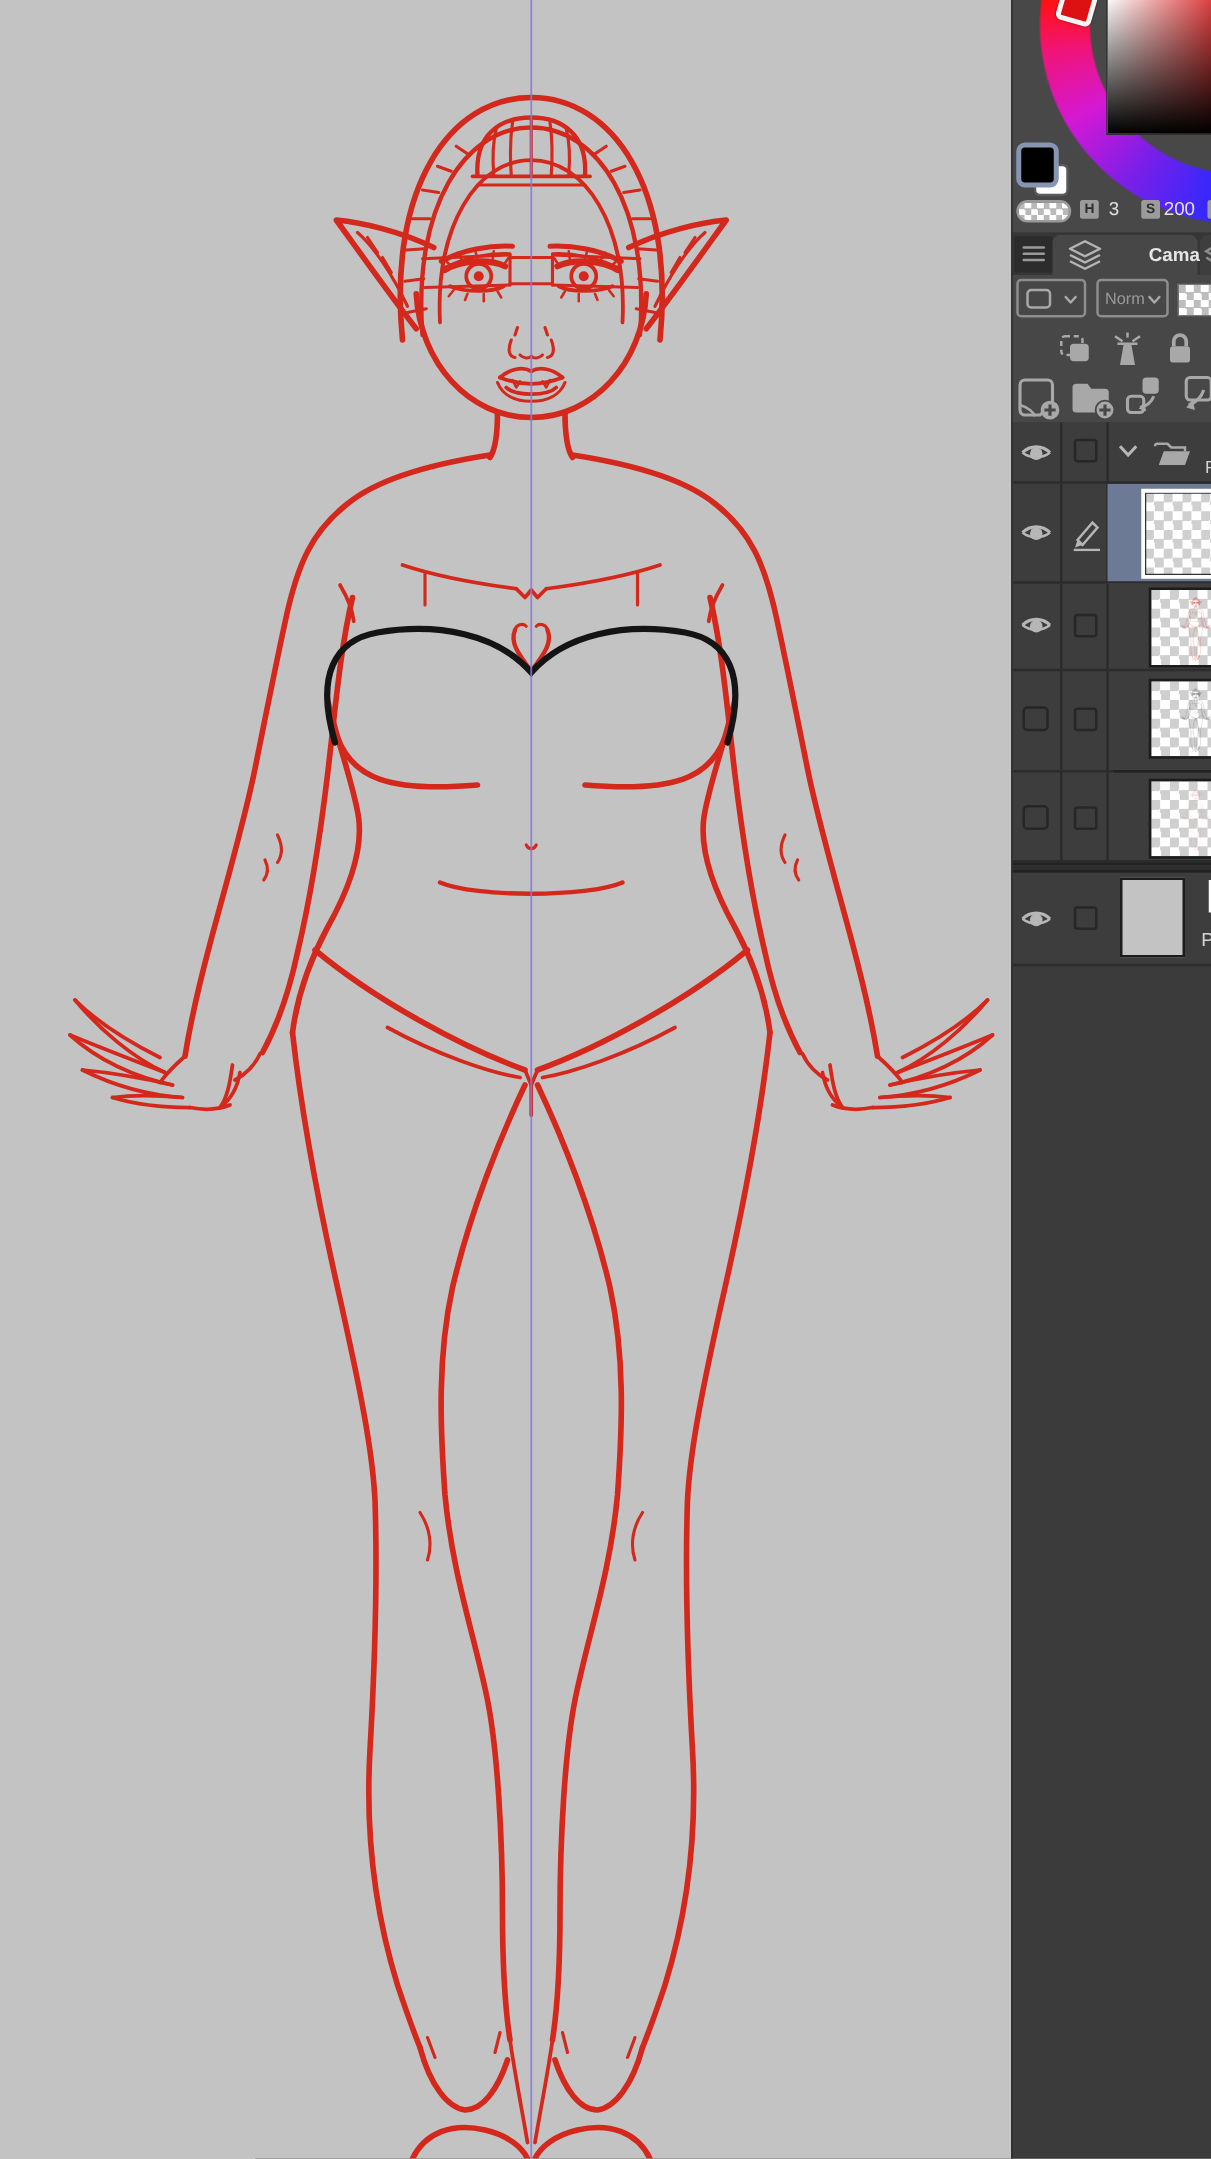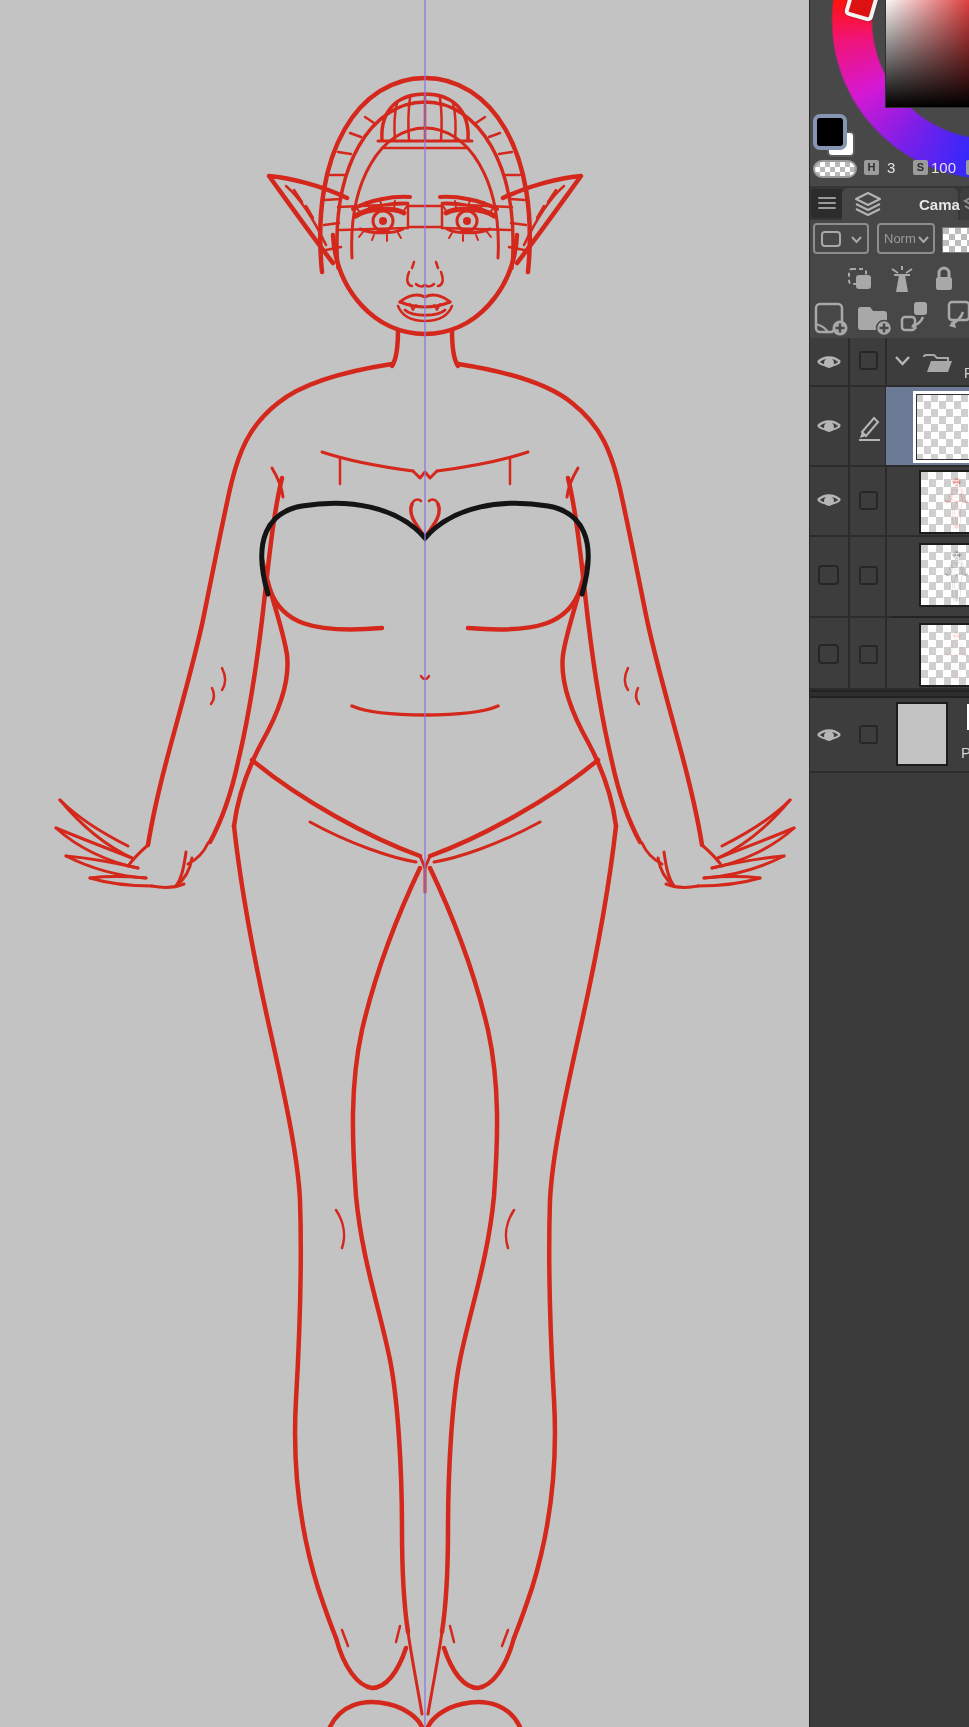--- a/index.html
+++ b/index.html
@@ -280,21 +280,21 @@
       <div class="hue-ring"></div>
       <div class="sv-square"></div>
       <div class="hue-handle"></div>
       <div class="swatch-bg"></div>
       <div class="swatch-fg"></div>
       <div class="trans-pill"></div>
       <div class="hsv-row">
         <span class="hsv-badge" style="left:54px">H</span>
         <span class="hsv-val" style="left:77px">3</span>
         <span class="hsv-badge" style="left:103px">S</span>
-        <span class="hsv-val" style="left:121px">100</span>
+        <span class="hsv-val" style="left:121px">200</span>
         <span class="hsv-badge" style="left:156px">V</span>
       </div>
     </div>
 
     <div class="tabbar">
       <div class="hamburger">
         <i style="top:8px"></i>
           <i style="top:13px"></i>
           <i style="top:18px"></i>
       </div>

